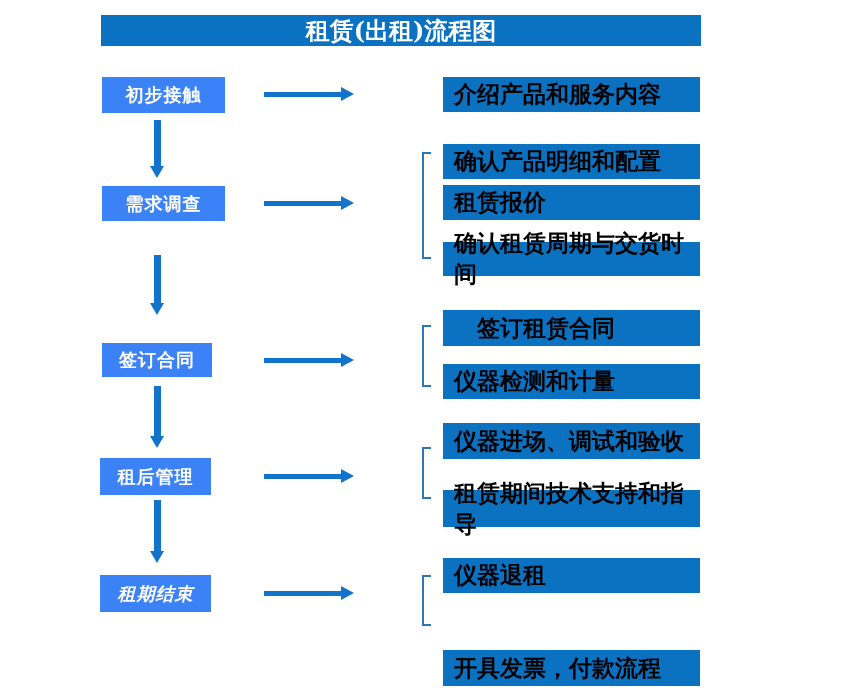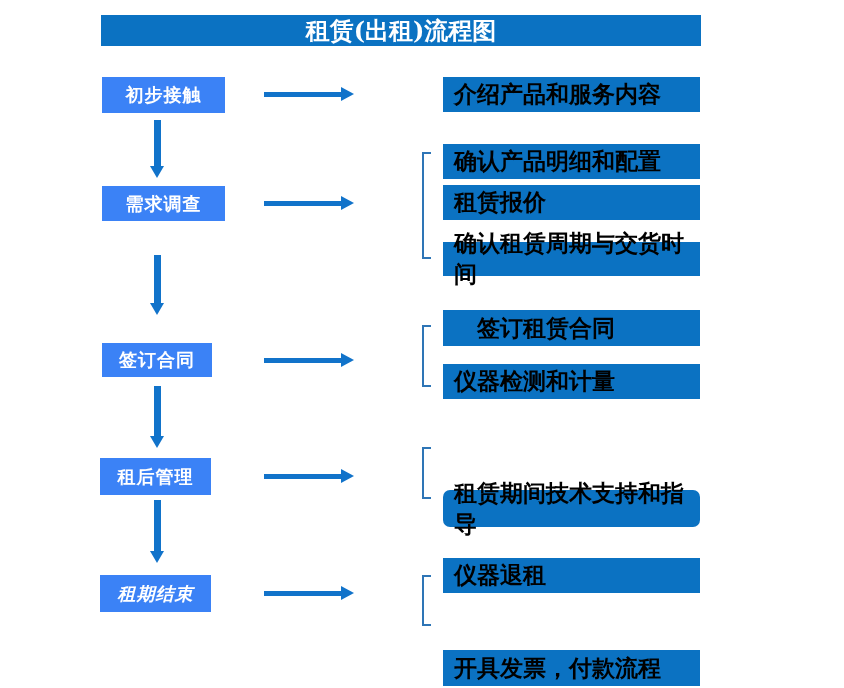--- a/index.html
+++ b/index.html
@@ -126,18 +126,19 @@
 
   <div class="rbox" style="top:77px;">介绍产品和服务内容</div>
 
   <div class="rbox" style="top:144px;">确认产品明细和配置</div>
   <div class="rbox" style="top:185px;">租赁报价</div>
   <div class="rbox" style="top:242px; height:34px;">确认租赁周期与交货时间</div>
 
   <div class="rbox" style="top:310px; height:36px;padding-left:34px;">签订租赁合同</div>
   <div class="rbox" style="top:364px;">仪器检测和计量</div>
 
-  <div class="rbox" style="top:490px; height:37px;border-radius:7px;">租赁期间技术支持和指导</div>
+  <div class="rbox" style="top:423px; height:36px;">仪器进场、调试和验收</div>
+  <div class="rbox" style="top:490px; height:37px;">租赁期间技术支持和指导</div>
 
   <div class="rbox" style="top:558px;">仪器退租</div>
   <div class="rbox" style="top:608px; height:36px;margin-top:42px;">开具发票，付款流程</div>
 
 </div>
 
 </body></html>

